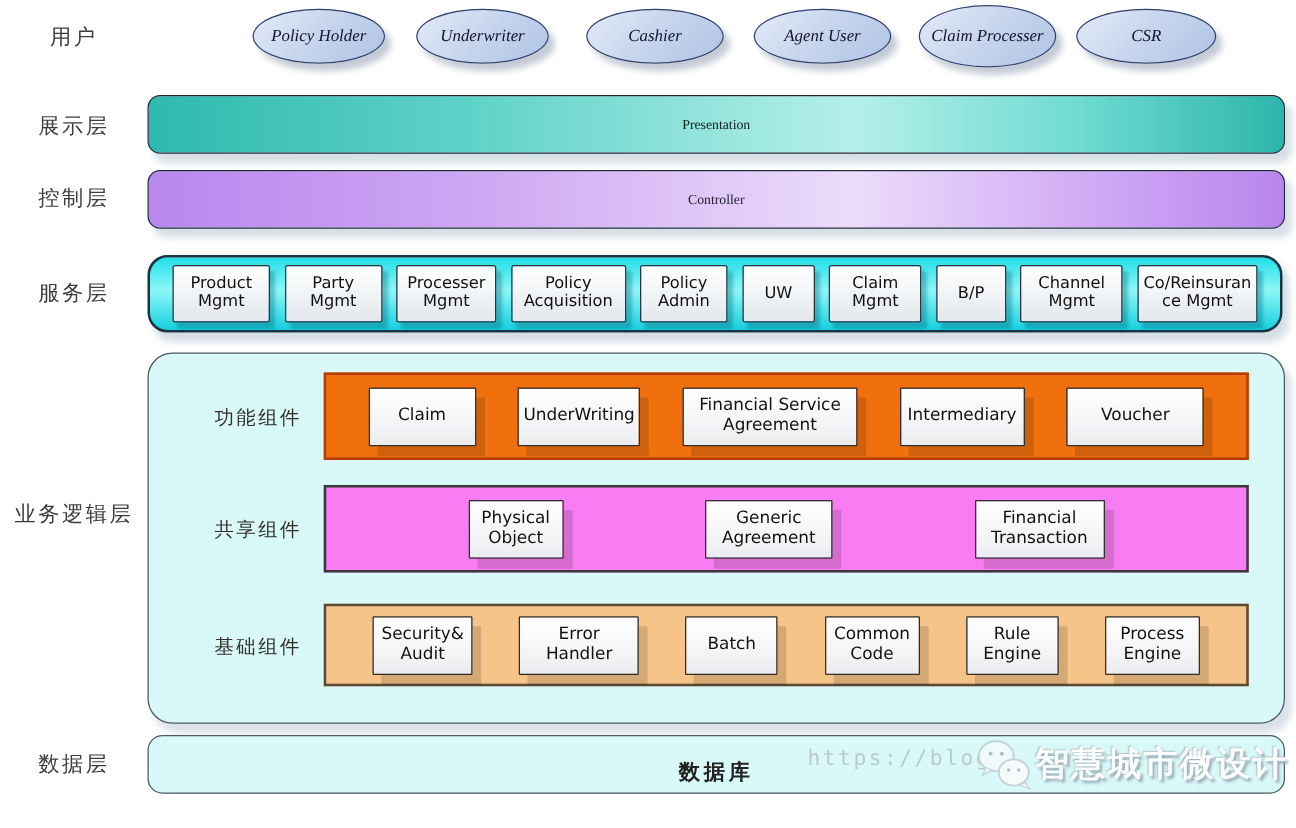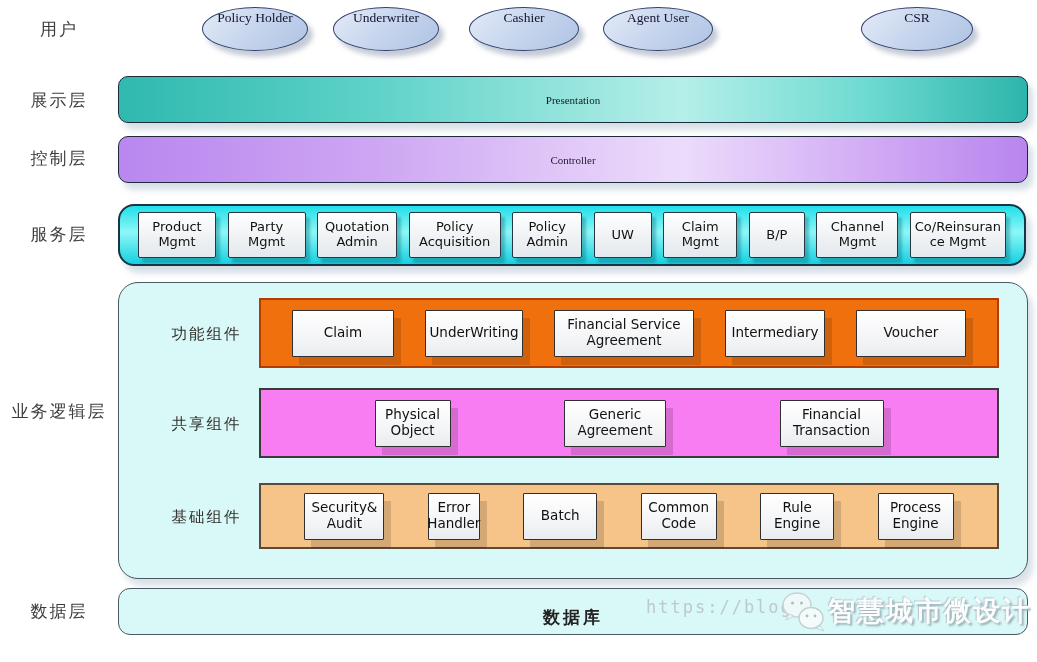--- a/index.html
+++ b/index.html
@@ -8,22 +8,22 @@
 
   
   .side-label{position:absolute;left:0;width:118px;text-align:center;
               font-family:"DejaVu Serif", serif;font-size:17px;color:#3d3d3d;letter-spacing:2px;}
 
   
   .ellipse{position:absolute;border-radius:50%;
            background:linear-gradient(135deg,#e3ebf7 0%,#c9d7ee 45%,#aec3e4 100%);
            border:1.6px solid #31406e;
            box-shadow:5px 6px 5px rgba(125,140,165,0.45);
-           display:flex;align-items:flex-start;justify-content:center;text-align:center;
-           font-size:13.5px;color:#14142e;line-height:1.15;padding:2px 8px;box-sizing:border-box;}
+           display:flex;align-items:center;justify-content:center;text-align:center;
+           font-size:13.5px;color:#14142e;line-height:1.15;padding:2px 8px;box-sizing:border-box;font-style:italic;}
 
   
   .bar{position:absolute;left:118px;width:908px;height:45px;border-radius:10px;
        display:flex;align-items:center;justify-content:center;
        font-size:11px;color:#10201f;
        border:1.6px solid #1d2a3a;
        box-shadow:5px 7px 6px rgba(150,170,190,0.38);}
   .bar.teal{background:linear-gradient(90deg,#2fb9af 0%,#5ed2c8 28%,#b5efe9 62%,#6fdbd2 82%,#2db5ab 100%);}
   .bar.purple{background:linear-gradient(90deg,#b masked 0%);}
   .bar.purple{background:linear-gradient(90deg,#b987ef 0%,#cda6f3 28%,#ecdcfb 62%,#d2adf5 82%,#b885ee 100%);color:#201a30;}
@@ -89,67 +89,70 @@
     </div>
   <div class="ellipse" style="left:333px;top:7px;width:106px;height:44px">
       <span>Underwriter</span>
     </div>
   <div class="ellipse" style="left:469px;top:7px;width:110px;height:44px">
       <span>Cashier</span>
     </div>
   <div class="ellipse" style="left:603px;top:7px;width:110px;height:44px">
       <span>Agent User</span>
     </div>
+  <div class="ellipse" style="left:735px;top:4px;width:110px;height:50px">
+      <span>Claim Processer</span>
+    </div>
   <div class="ellipse" style="left:861px;top:7px;width:112px;height:44px">
       <span>CSR</span>
     </div>
 
   <div class="bar teal" style="top:76px">
     <span>Presentation</span>
   </div>
 
   <div class="bar purple" style="top:136px">
     <span>Controller</span>
   </div>
 
   <div class="service">
     <div class="sbox" style="width:78px">Product Mgmt</div>
     <div class="sbox" style="width:78px">Party Mgmt</div>
-    <div class="sbox" style="width:80px">Quotation Admin</div>
+    <div class="sbox" style="width:80px">Processer Mgmt</div>
     <div class="sbox" style="width:92px">Policy Acquisition</div>
     <div class="sbox" style="width:70px">Policy Admin</div>
     <div class="sbox" style="width:58px">UW</div>
     <div class="sbox" style="width:74px">Claim Mgmt</div>
     <div class="sbox" style="width:56px">B/P</div>
     <div class="sbox" style="width:82px">Channel Mgmt</div>
     <div class="sbox" style="width:96px">Co/Reinsurance Mgmt</div>
   </div>
 
   <div class="bl">
 
     <div class="row-label" style="top:41px">功能组件</div>
     <div class="crow orange" style="top:15px;height:70px">
-      <div class="wbox" style="width:102px">Claim</div>
+      <div class="wbox" style="width:86px">Claim</div>
       <div class="wbox" style="width:98px">UnderWriting</div>
       <div class="wbox" style="width:140px">Financial  Service Agreement</div>
       <div class="wbox" style="width:100px">Intermediary</div>
       <div class="wbox" style="width:110px">Voucher</div>
     </div>
 
     <div class="row-label" style="top:131px">共享组件</div>
     <div class="crow magenta" style="top:105px;height:70px">
       <div class="wbox" style="width:76px">Physical Object</div>
       <div class="wbox" style="width:102px">Generic Agreement</div>
       <div class="wbox" style="width:104px">Financial Transaction</div>
     </div>
 
     <div class="row-label" style="top:224px">基础组件</div>
     <div class="crow tan" style="top:200px;height:66px">
       <div class="wbox" style="width:80px">Security&amp; Audit</div>
-      <div class="wbox" style="width:52px">Error Handler</div>
+      <div class="wbox" style="width:96px">Error Handler</div>
       <div class="wbox" style="width:74px">Batch</div>
       <div class="wbox" style="width:76px">Common Code</div>
       <div class="wbox" style="width:74px">Rule Engine</div>
       <div class="wbox" style="width:76px">Process Engine</div>
     </div>
   </div>
 
   <div class="data-bar">
     <span class="db-label">数据库</span>
   </div>

